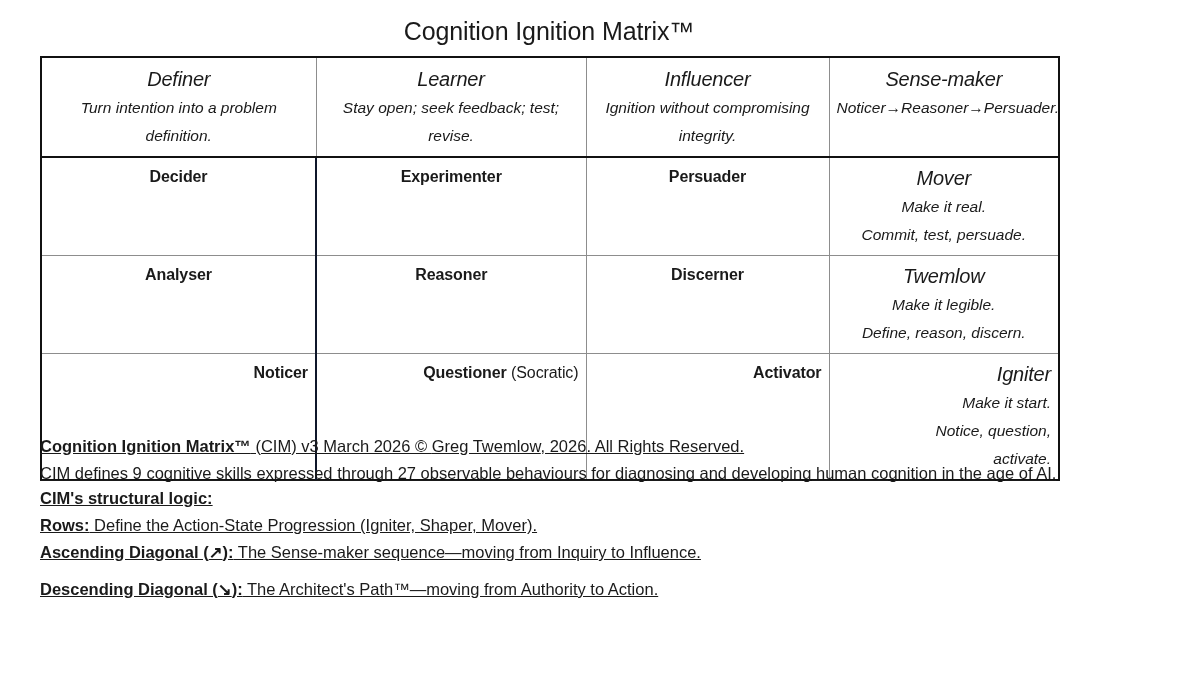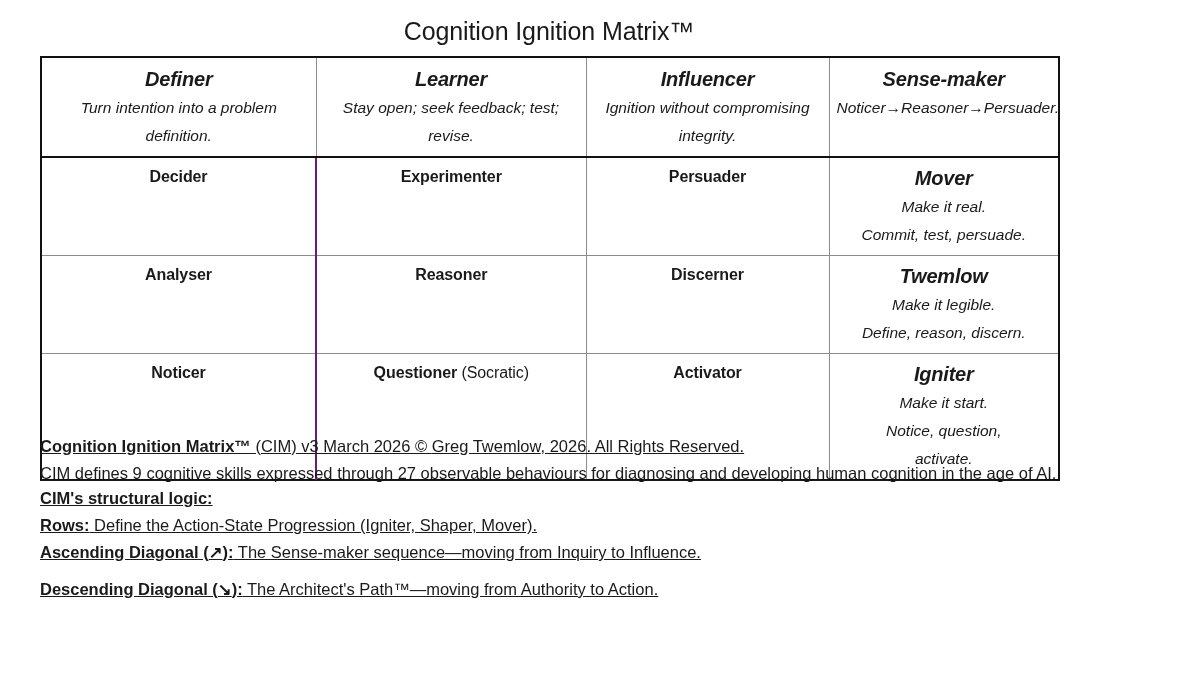--- a/index.html
+++ b/index.html
@@ -66,28 +66,28 @@
   table.matrix tr:last-child td { border-bottom: none; }
 
   
   tr.head-row td {
     height: 91px;
     border-bottom: 2px solid #111;
     padding-top: 9px;
   }
 
   
-  tr.body-row td.col1 { border-right: 2px solid #701a75; }
+  tr.body-row td.col1 { border-right: 2px solid #0f172a; }
 
   tr.body-row td { height: 85px; }
-  tr.body-row.tall td { height: 109px; }
+  tr.body-row.tall td { height: 109px; text-align: right; }
 
   .cell-title {
     font-style: italic;
-    font-weight: 700;
+    font-weight: 400;
     font-size: 20px;
     line-height: 25px;
     letter-spacing: -0.2px;
   }
 
   .cell-sub {
     font-style: italic;
     font-weight: 400;
     font-size: 15.5px;
     line-height: 28px;

